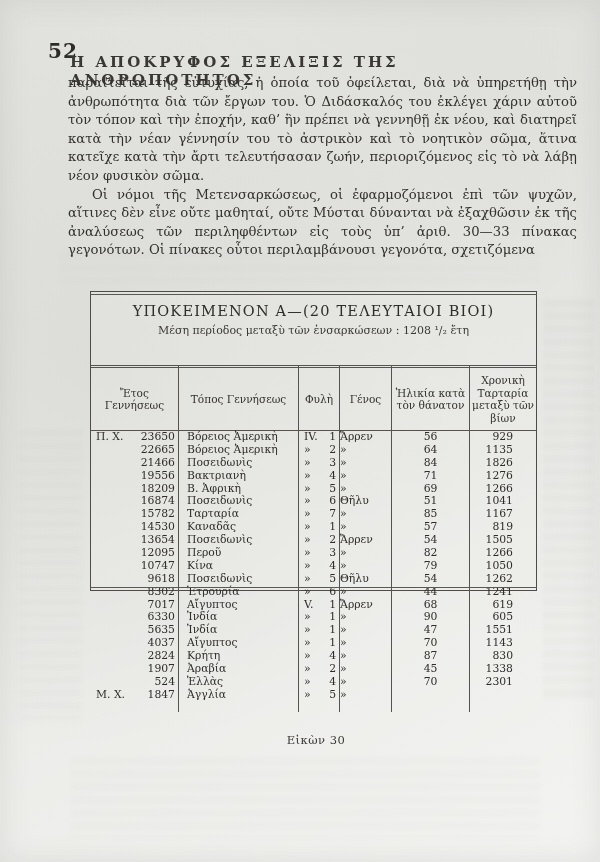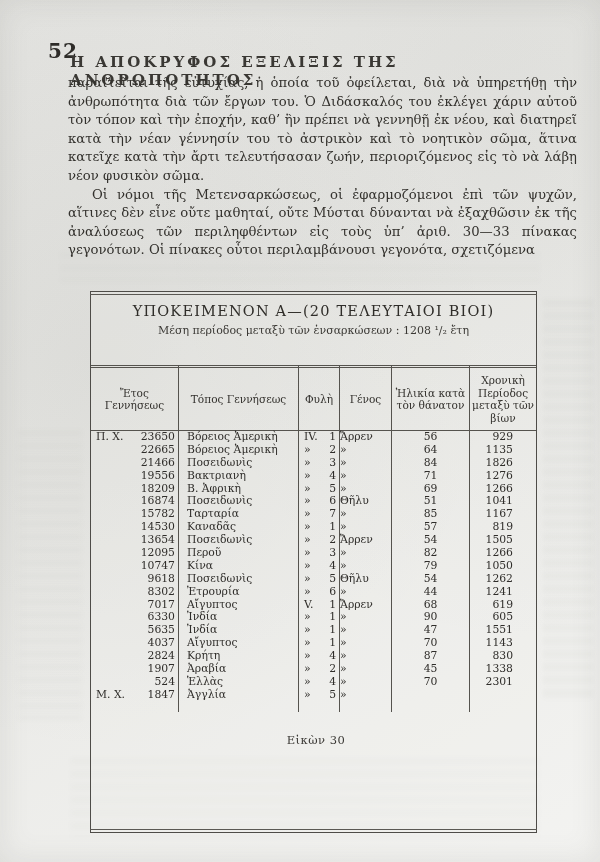--- a/index.html
+++ b/index.html
@@ -27,21 +27,21 @@
   .pg-num{position:absolute;left:48px;top:0;font-size:20px;font-weight:bold;letter-spacing:1px;}
   .pg-title{position:absolute;left:70px;right:40px;top:14px;text-align:left;
     font-size:15px;font-weight:bold;letter-spacing:3px;color:#3a3834;}
   .textblock{position:absolute;left:48px;top:74px;width:509px;
     font-size:13.2px;line-height:18.6px;text-align:justify;color:#33312d;margin-left:20px;}
   .textblock p{margin:0;}
   .textblock p.indent{text-indent:24px;}
 
   
   .tbl{
-    position:absolute;left:90px;top:291px;width:447px;height:542px;
+    position:absolute;left:90px;top:291px;width:447px;height:300px;
     border:1.4px solid #4e4c48;background:rgba(240,240,237,0.25);
     box-sizing:border-box;
   }
   .tbl::before{content:"";position:absolute;left:-1px;right:-1px;top:2.2px;border-top:1px solid #5a5853;}
   .tbl::after{content:"";position:absolute;left:-1px;right:-1px;bottom:2.2px;border-bottom:1px solid #5a5853;}
   .tbl-titleblock{height:73px;box-sizing:border-box;padding-top:11px;text-align:center;}
   .tbl-title{font-size:14.5px;letter-spacing:1.2px;color:#2f2d29;}
   .tbl-sub{font-size:11px;margin-top:5px;color:#3a3834;}
   .tbl-sub + .tbl-sub{margin-top:2px;}
 
@@ -90,21 +90,21 @@
       <div class="tbl-title">ΥΠΟΚΕΙΜΕΝΟΝ Α—(20 ΤΕΛΕΥΤΑΙΟΙ ΒΙΟΙ)</div>
       <div class="tbl-sub">Μέση περίοδος μεταξὺ τῶν ἐνσαρκώσεων : 1208 ¹/₂ ἔτη</div>
     </div>
 
     <div class="grid thead">
       <div class="th">Ἔτος Γεννήσεως</div>
       <div class="th">Τόπος Γεννήσεως</div>
       <div class="th">Φυλὴ</div>
       <div class="th">Γένος</div>
       <div class="th">Ἡλικία κατὰ τὸν θάνατον</div>
-      <div class="th">Χρονικὴ Περίοδος μεταξὺ τῶν βίων</div>
+      <div class="th">Χρονικὴ Ταρταρία μεταξὺ τῶν βίων</div>
     </div>
 
     <div class="grid tbody" id="tbody">
         <div class="td c1">
           <span>Π. Χ.</span>
           <span>23650</span>
         </div>
         <div class="td c2"><span>Βόρειος Ἀμερικὴ</span></div>
         <div class="td c3">
           <span>IV.</span>

